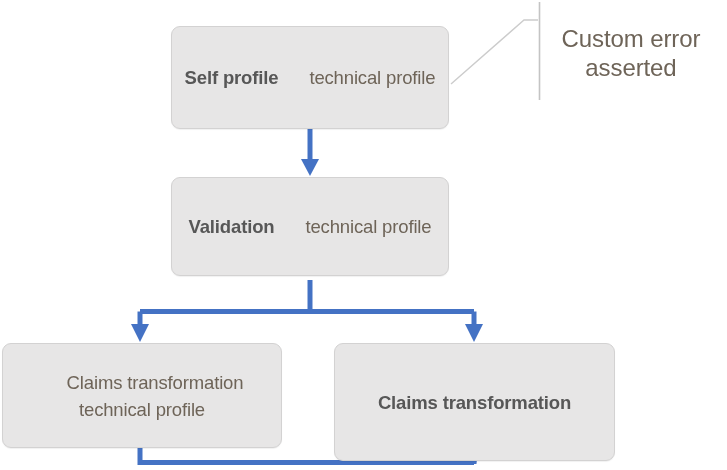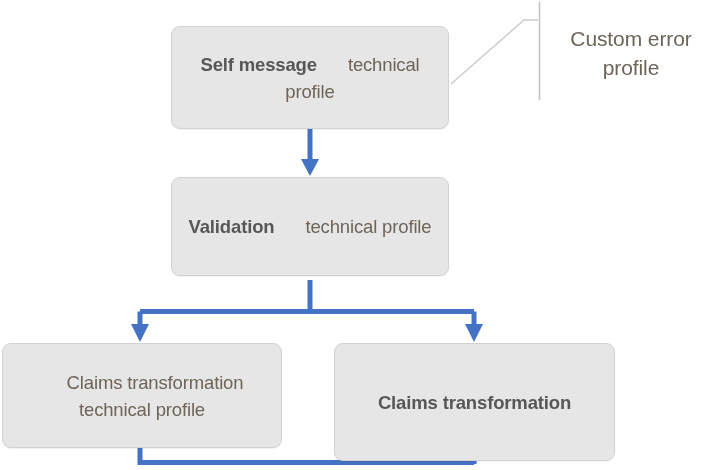--- a/index.html
+++ b/index.html
@@ -45,21 +45,21 @@
   #svg-layer {
     position: absolute;
     left: 0;
     top: 0;
     width: 727px;
     height: 470px;
     pointer-events: none;
   }
   .callout-text {
     position: absolute;
-    font-size: 21px;
+    font-size: 24px;
     line-height: 29px;
     color: #6E6458;
     text-align: center;
     letter-spacing: -0.1px;
   }
 </style>
 </head>
 <body>
 
 <div id="canvas">
@@ -87,21 +87,21 @@
 
     <g>
       <path d="M 140 448 L 140 462.5 L 474 462.5 L 474 464" fill="none" stroke="#4472C4" stroke-width="5"></path>
       <path d="M 474 462.5 L 474 452" fill="none" stroke="#4472C4" stroke-width="5"></path>
       <polygon points="474,436 465,454 483,454" fill="#4472C4"></polygon>
     </g>
   </svg>
 
   <div class="node" style="left:171px; top:26px; width:278px; height:103px;">
     <div class="node-label">
-      <b>Self message</b><span class="plain-label"> technical profile</span>
+      <b>Self profile</b><span class="plain-label"> technical profile</span>
     </div>
   </div>
 
   <div class="node" style="left:171px; top:177px; width:278px; height:99px;align-items:center;">
     <div class="node-label">
       <b>Validation</b><span class="plain-label"> technical profile</span>
     </div>
   </div>
 
   <div class="node" style="left:2px; top:343px; width:280px; height:105px;">
@@ -111,16 +111,16 @@
   </div>
 
   <div class="node" style="left:334px; top:343px; width:281px; height:118px;">
     <div class="node-label">
       <b>Claims transformation</b>
     </div>
   </div>
 
   <div class="callout-text" style="left:556px; top:24px; width:150px;">
     <div>Custom error</div>
-    <div>profile</div>
+    <div>asserted</div>
   </div>
 
 </div>
 
 </body></html>

